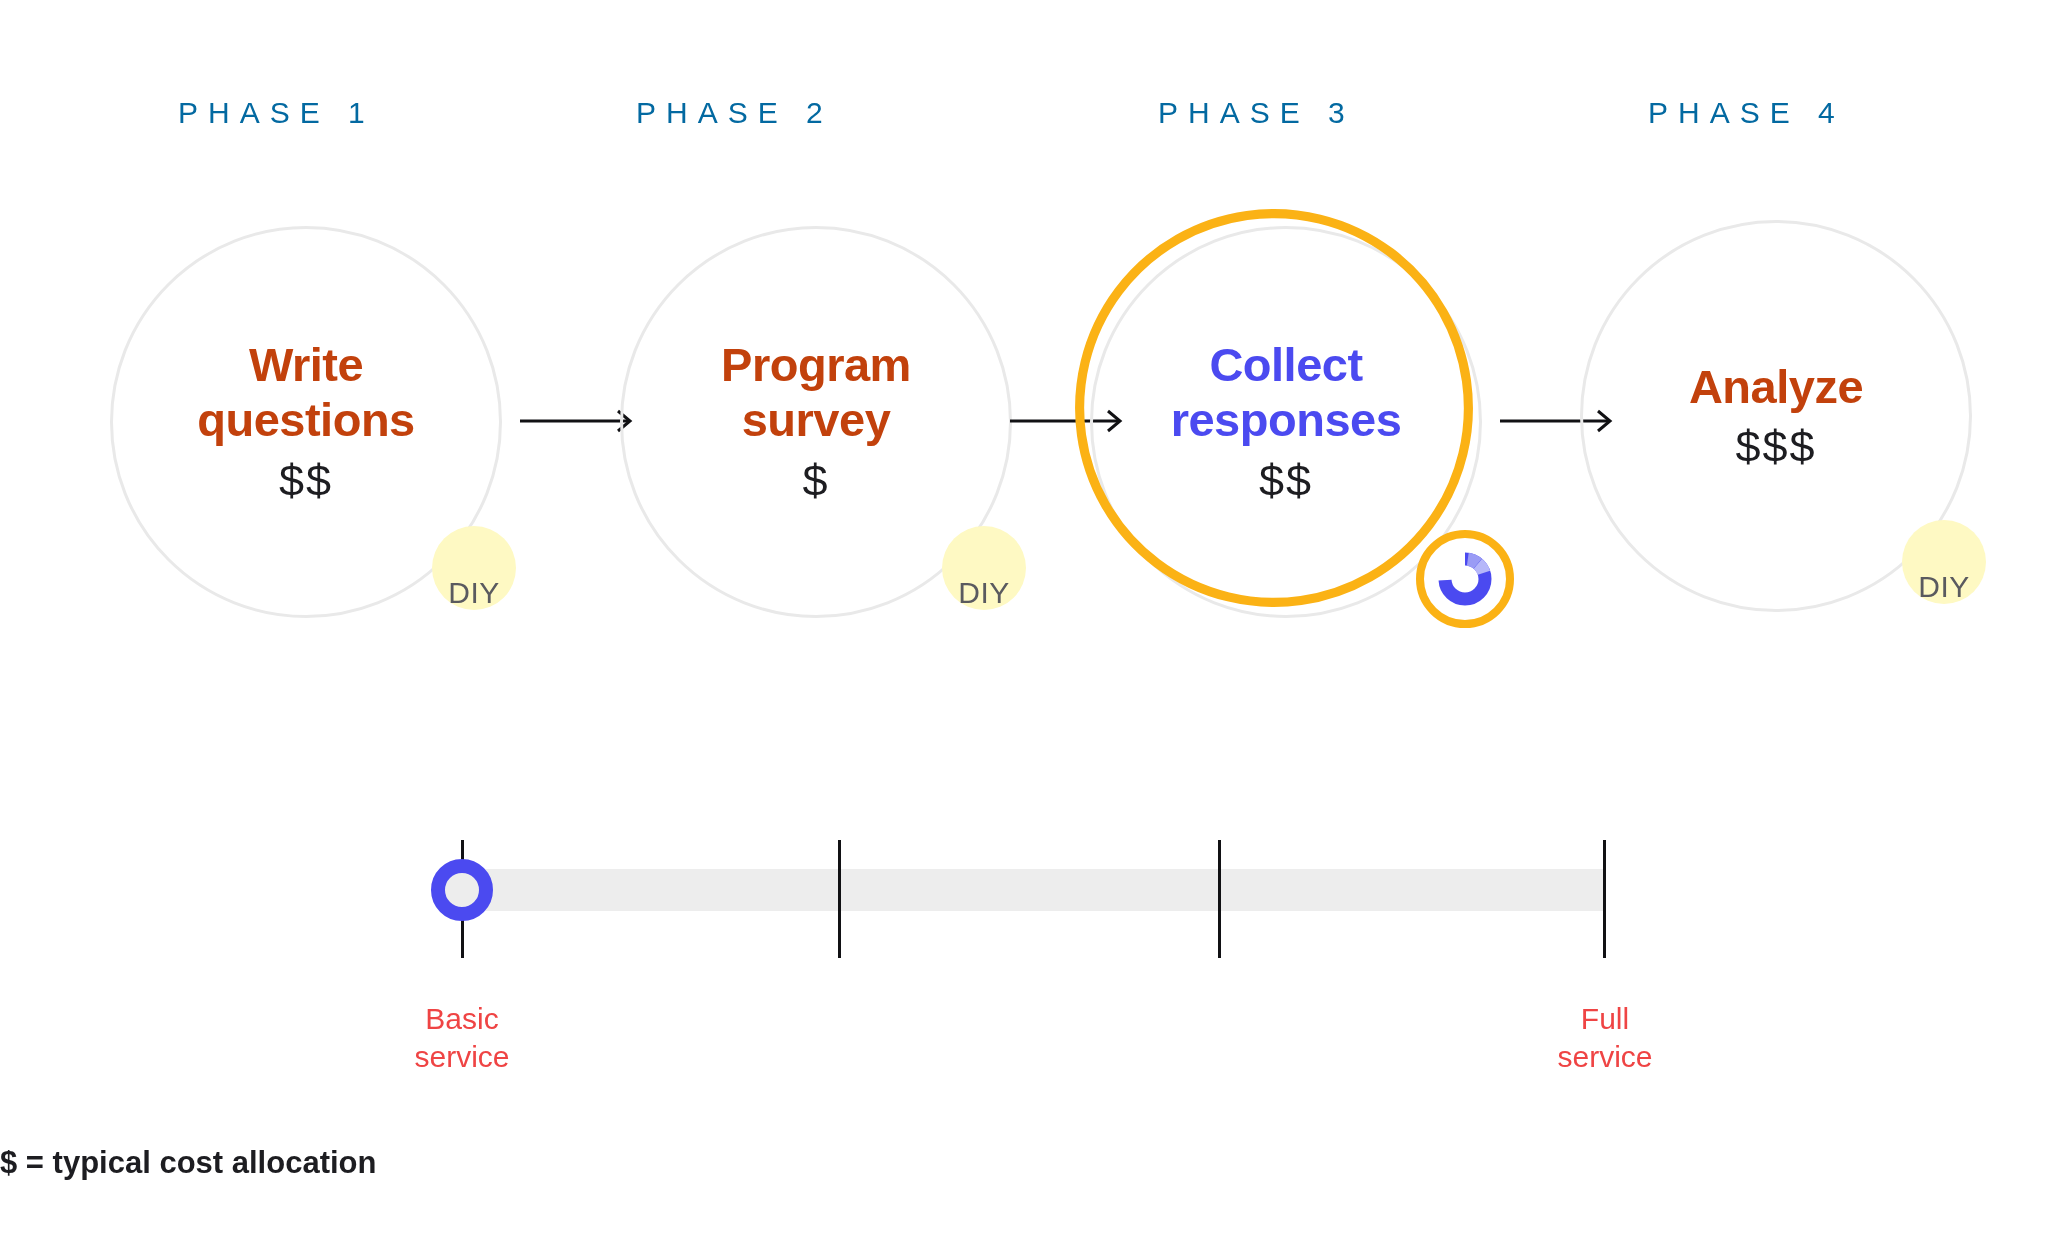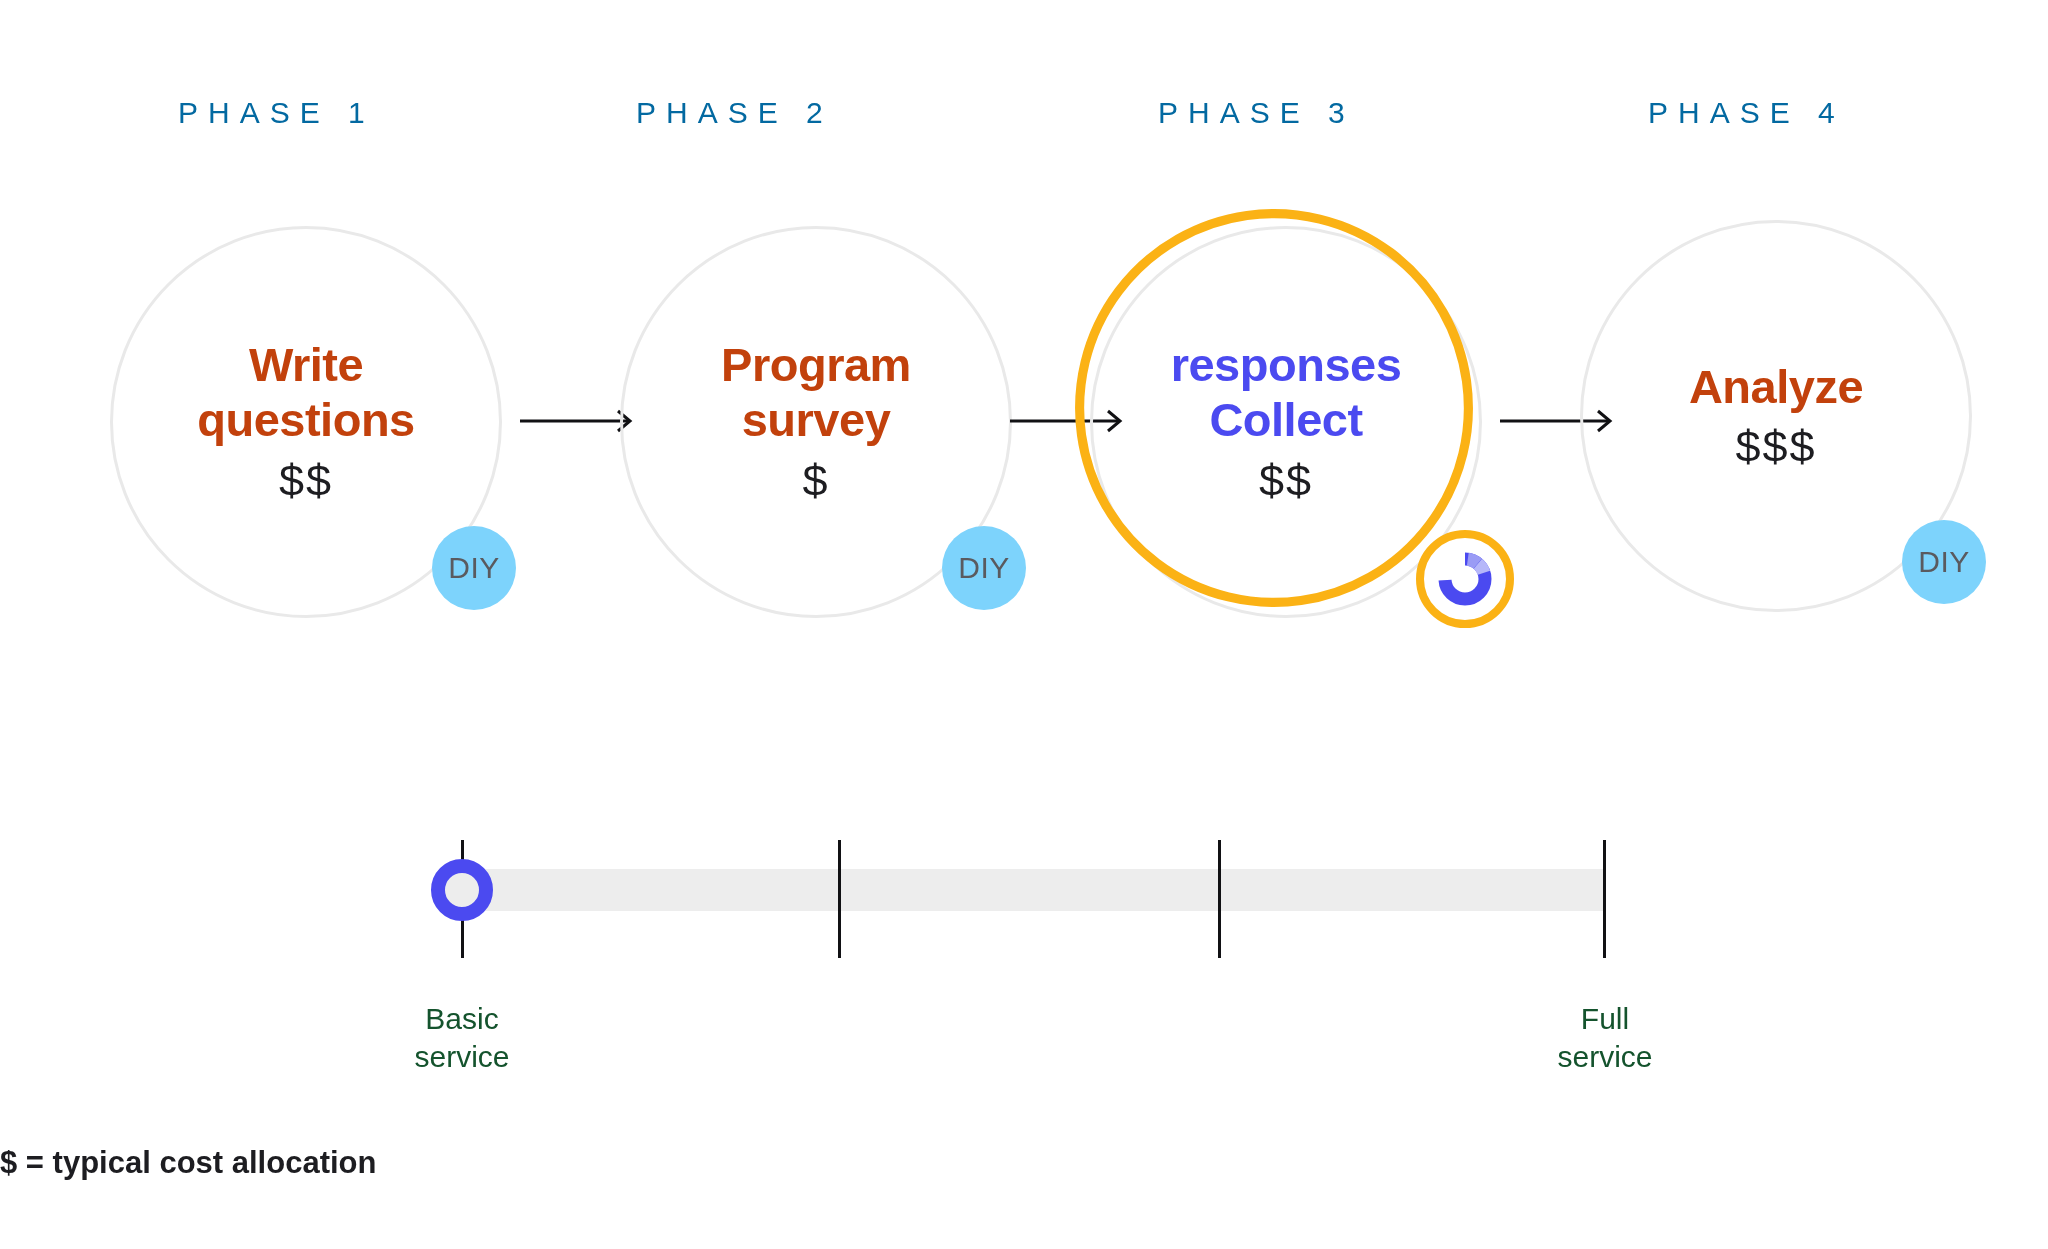--- a/index.html
+++ b/index.html
@@ -41,22 +41,22 @@
   .node-title.accent{color:#4B4AF0;}
   .node-cost{
     font-size:45px;font-weight:400;color:#1d1d21;
     margin-top:6px;letter-spacing:2px;
   }
 
   
   .diy-badge{
     position:absolute;right:-14px;bottom:8px;
     width:84px;height:84px;border-radius:50%;
-    background:#7dd3fc;
-    display:flex;align-items:center;justify-content:center;
+    background:#fef9c3;
+    display:flex;align-items:flex-end;justify-content:center;
     font-size:30px;font-weight:400;color:#5a5a5f;
     letter-spacing:0.5px;
   }
 
   
   .progress-badge{
     position:absolute;right:-32px;bottom:-10px;
     width:98px;height:98px;border-radius:50%;
     background:#ffffff;border:8px solid #FBB215;
     box-sizing:border-box;
@@ -71,21 +71,21 @@
   .slider-track{
     position:absolute;height:42px;border-radius:2px;background:#ededed;
   }
   .slider-tick{position:absolute;width:3px;background:#111114;}
   .slider-handle{
     position:absolute;width:62px;height:62px;border-radius:50%;
     border:14px solid #4B4AF0;box-sizing:border-box;background:#ededed;
   }
   .slider-end-label{
     position:absolute;text-align:center;
-    font-size:30px;line-height:1.25;color:#14532d;font-weight:400;
+    font-size:30px;line-height:1.25;color:#ef4444;font-weight:400;
     white-space:pre-line;
   }
 
   
   .footnote{
     position:absolute;left:0;right:0;top:1145px;
     text-align:left;font-size:31px;color:#1d1d21;font-weight:700;
   }
 </style>
 </head>
@@ -133,22 +133,22 @@
     <svg width="118" height="26" viewBox="0 0 118 26">
       <line x1="0" y1="13" x2="108" y2="13" stroke="#111114" stroke-width="3"></line>
       <polyline points="98,3 110,13 98,23" fill="none" stroke="#111114" stroke-width="3"></polyline>
     </svg>
   </div>
 
   <div class="phase-node" style="left:1090px;top:226px;">
     <div class="ring"></div>
     <div class="ring-accent"></div>
     <div class="node-text">
+      <div class="node-title accent">Collect</div>
       <div class="node-title accent">responses</div>
-      <div class="node-title accent">Collect</div>
       <div class="node-cost">$$</div>
     </div>
     <div class="progress-badge">
       <svg width="60" height="60" viewBox="0 0 60 60">
 
         <circle cx="30" cy="30" r="20" fill="none" stroke="#4B4AF0" stroke-width="13" stroke-dasharray="92.5 33.1" transform="rotate(-90 30 30)"></circle>
 
         <circle cx="30" cy="30" r="20" fill="none" stroke="#9A9BF5" stroke-width="13" stroke-dasharray="11 114.6" transform="rotate(-82 30 30)"></circle>
 
         <circle cx="30" cy="30" r="20" fill="none" stroke="#B6B7F9" stroke-width="13" stroke-dasharray="11 114.6" transform="rotate(-50 30 30)"></circle>

